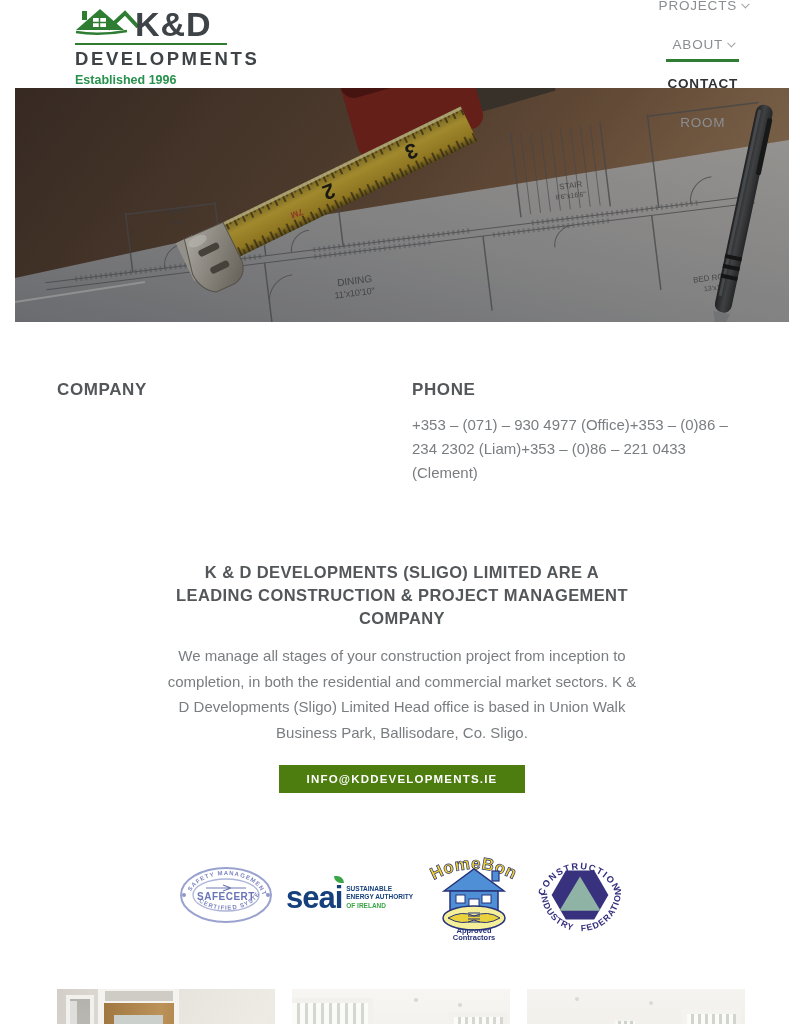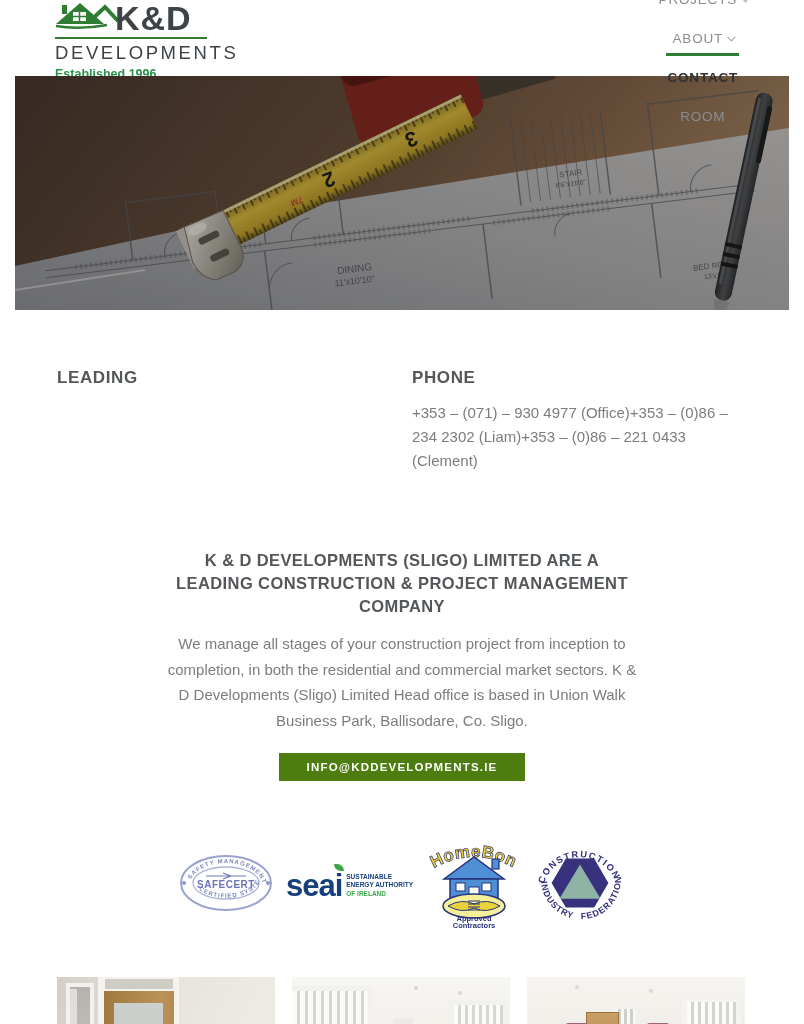--- a/index.html
+++ b/index.html
@@ -4,27 +4,27 @@
 <style>
   * { margin:0; padding:0; box-sizing:border-box; }
   html,body { background:#ffffff; }
   body {
     width:804px; margin:0 auto; font-family:"Liberation Sans", sans-serif;
     color:#7a7d80;
   }
 
   
   .header { display:flex; justify-content:space-between; align-items:center;
-            height:76px; padding:0 57px 0 55px; background:#fff; }
+            height:88px; padding:0 57px 0 75px; background:#fff; }
   .logo { display:flex; flex-direction:column; width:152px; }
   .logo-row { display:flex; align-items:flex-end; }
   .logo-row svg { display:block; margin-right:-4px; }
   .logo-kd { font-size:34px; font-weight:800; color:#3e4347; letter-spacing:1px; line-height:.9; }
   .logo-rule { height:2px; background:#2e7d32; margin:3px 0 3px; }
-  .logo-dev { font-size:18.5px; font-weight:400; letter-spacing:2.6px; color:#3e4347; }
+  .logo-dev { font-size:18.5px; font-weight:700; letter-spacing:2.6px; color:#3e4347; }
   .logo-est { font-size:12.5px; font-weight:700; color:#28924c; margin-top:3px; }
 
   .nav { display:flex; align-items:center; gap:21px; list-style:none;flex-direction:column; }
   .nav li { position:relative; }
   .nav a { text-decoration:none; font-size:13.5px; letter-spacing:.8px; color:#8b8e90; cursor:pointer; }
   .nav li.active a { color:#2f3133; font-weight:700; }
   .active-bar { position:absolute; top:-15px; left:-1px; right:-1px; height:3px; background:#2e7d32; }
   .caret { display:inline-block; width:6px; height:6px; border-right:1.5px solid #a0a3a5;
            border-bottom:1.5px solid #a0a3a5; transform:rotate(45deg) translate(-1px,-3px); margin-left:4px; }
 
@@ -246,21 +246,21 @@
         <polygon points="720,240 727,240 724,254" fill="#d9dadc"></polygon>
       </g>
     </g>
 
     <rect width="774" height="234" fill="#120e0a" opacity="0.22"></rect>
   </svg>
 </div>
 
 <div class="contact-cols">
   <div class="col-address">
-    <div class="col-h">LEADING</div>
+    <div class="col-h">COMPANY</div>
   </div>
   <div class="col-phone">
     <div class="col-h">PHONE</div>
     <div class="col-body">+353 – (071) – 930 4977 (Office)+353 – (0)86 – 234 2302 (Liam)+353 – (0)86 – 221 0433 (Clement)</div>
   </div>
 </div>
 
 <div class="about">
   <h2>K &amp; D DEVELOPMENTS (SLIGO) LIMITED ARE A LEADING CONSTRUCTION &amp; PROJECT MANAGEMENT COMPANY</h2>
   <p>We manage all stages of your construction project from inception to completion, in both the residential and commercial market sectors. K &amp; D Developments (Sligo) Limited Head office is based in Union Walk Business Park, Ballisodare, Co. Sligo.</p>

